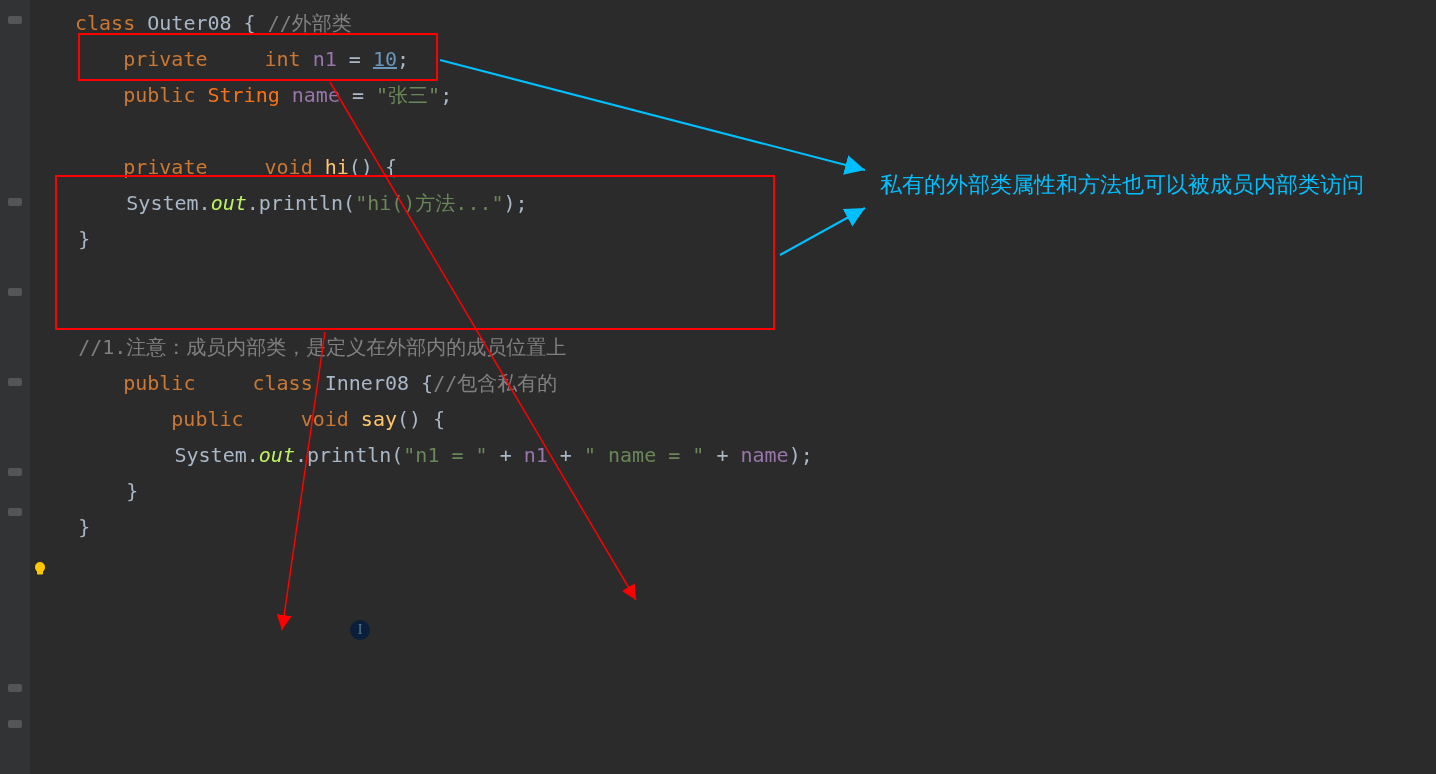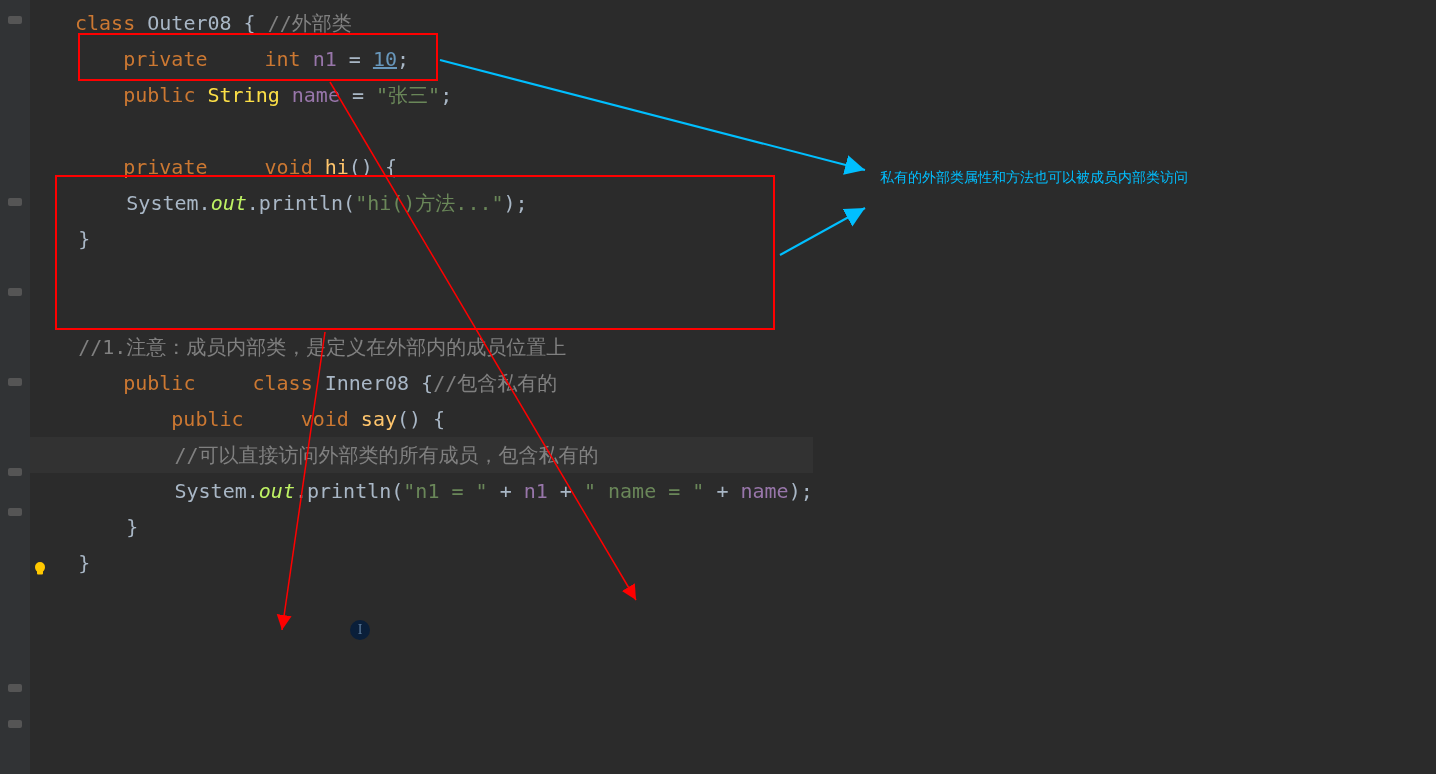--- a/index.html
+++ b/index.html
@@ -31,41 +31,41 @@
       left: 30px;
       top: 0;
       padding: 5px 0;
     }
     .line {
       white-space: pre;
       height: 36px;
       line-height: 36px;
     }
     .kw { color: #cc7832; margin-left: 45px; }
-    .type { color: #fde047; }
+    .type { color: #f97316; }
     .classname { color: #a9b7c6; }
     .method { color: #ffc66d; }
     .field { color: #9876aa; }
     .str { color: #6a8759; }
     .num { color: #6897bb; text-decoration: underline; }
     .comment { color: #808080; }
     .static-field { color: #bef264; font-style: italic; }
     .cursor-line { background: #323232; display: inline-block; width: 100%; }
     
     .red-box {
       position: absolute;
       border: 2px solid #ff0000;
       background: transparent;
       pointer-events: none;
     }
     
     .annotation {
       position: absolute;
       color: #00bfff;
-      font-size: 14px;
+      font-size: 22px;
       font-family: 'Microsoft YaHei', sans-serif;
     }
     
     svg.overlay {
       position: absolute;
       top: 0;
       left: 0;
       width: 1436px;
       height: 774px;
       pointer-events: none;
@@ -128,21 +128,20 @@
   <div class="line">    <span class="kw">public</span> <span class="type">String</span> <span class="field">name</span><span> = </span><span class="str">"张三"</span><span>;</span></div>
   <div class="line"> </div>
   <div class="line">    <span class="kw">private</span> <span class="kw">void</span> <span class="method">hi</span><span>() {</span></div>
   <div class="line">        <span>System</span><span>.</span><span class="static-field">out</span><span>.</span><span>println</span><span>(</span><span class="str">"hi()方法..."</span><span>);</span></div>
   <div class="line">    <span>}</span></div>
   <div class="line"> </div>
   <div class="line"> </div>
   <div class="line">    <span class="comment">//1.注意：成员内部类，是定义在外部内的成员位置上</span></div>
   <div class="line">    <span class="kw">public</span> <span class="kw">class</span> <span class="classname">Inner08</span><span> {</span><span class="comment">//包含私有的</span></div>
   <div class="line">        <span class="kw">public</span> <span class="kw">void</span> <span class="method">say</span><span>() {</span></div>
-  <div class="line cursor-line">            <span class="comment">//可以直接访问外部类的所有成员，包含私有的</span></div>
   <div class="line">            <span>System</span><span>.</span><span class="static-field">out</span><span>.</span><span>println</span><span>(</span><span class="str">"n1 = "</span><span> + </span><span class="field">n1</span><span> + </span><span class="str">" name = "</span><span> + </span><span class="field">name</span><span>);</span></div>
   <div class="line">        <span>}</span></div>
   <div class="line">    <span>}</span></div>
 </div>
 
 <div class="red-box" style="left: 78px; top: 33px; width: 360px; height: 48px;"></div>
 <div class="red-box" style="left: 55px; top: 175px; width: 720px; height: 155px;"></div>
 
 <div class="annotation" style="left: 880px; top: 165px;">私有的外部类属性和方法也可以被成员内部类访问</div>
 

